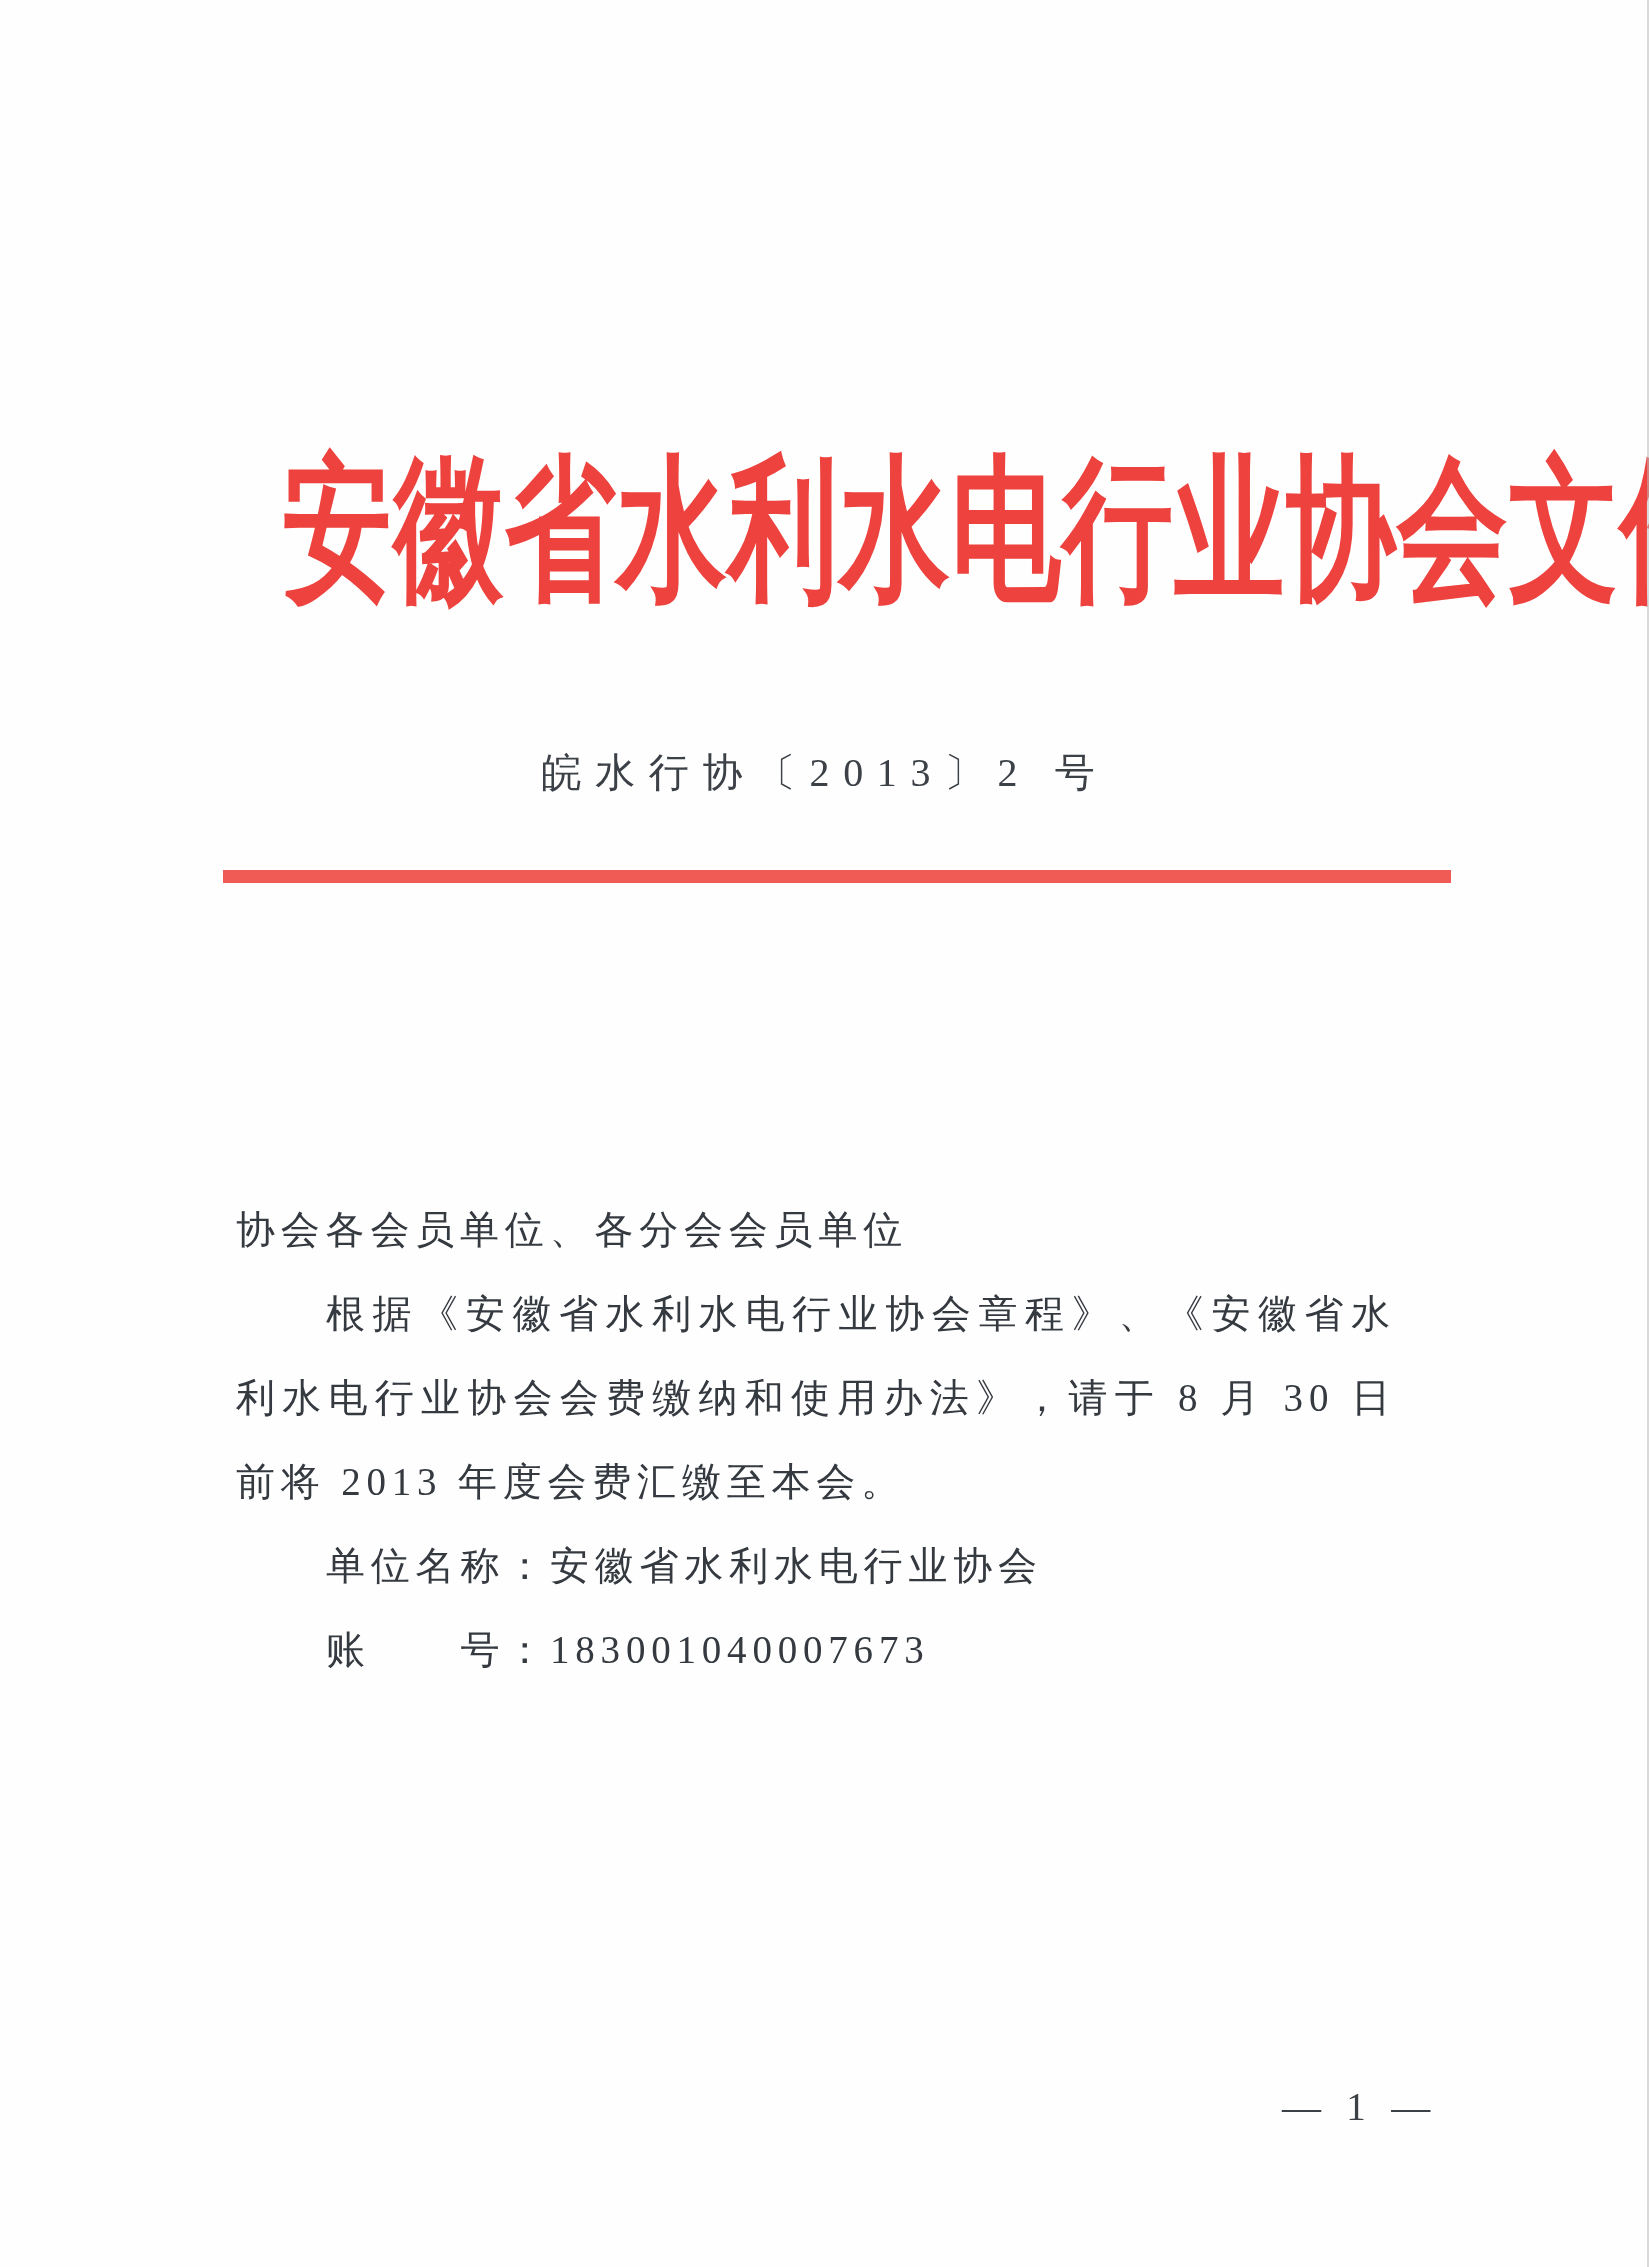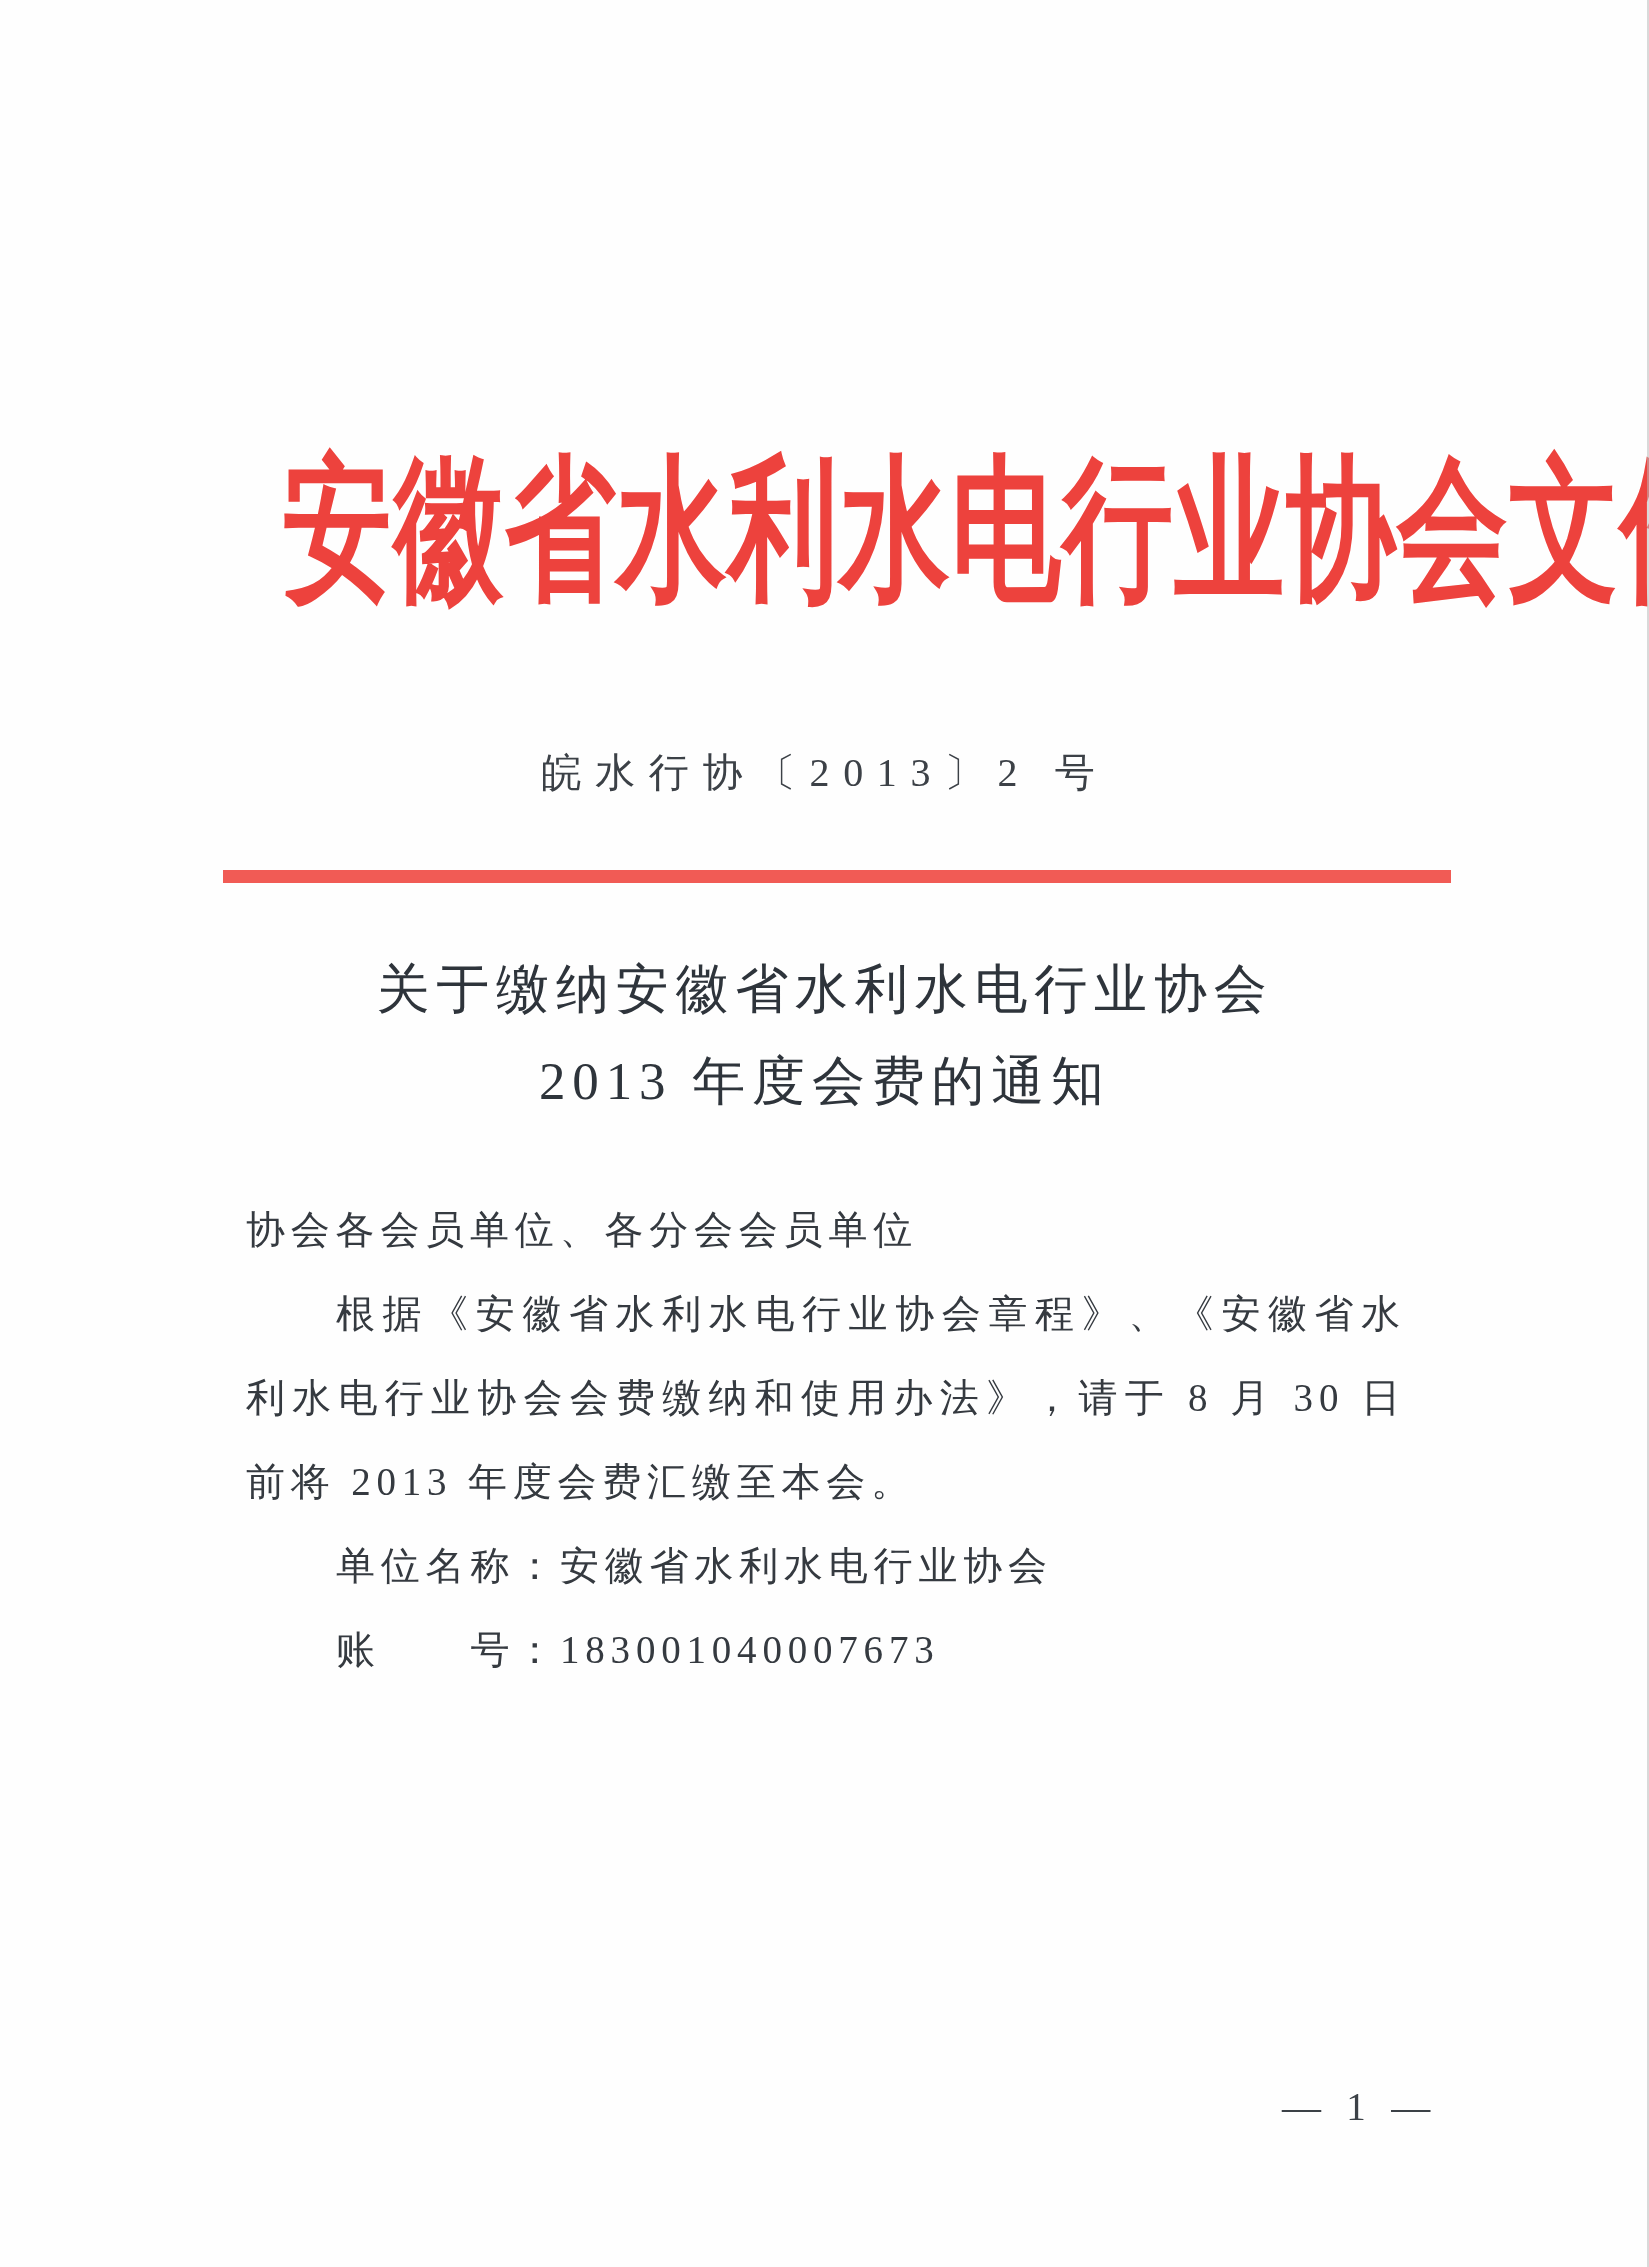--- a/index.html
+++ b/index.html
@@ -73,21 +73,21 @@
     line-height: 92px;
   }
   .doc-title .title-line {
     display: block;
     white-space: nowrap;
   }
   
   .body-text {
     position: absolute;
     top: 1188px;
-    left: 246px;
+    left: 236px;
     width: 1160px;
     font-size: 39px;
     line-height: 84px;
     letter-spacing: 5.8px;
     text-align: justify;
     text-justify: inter-ideograph;
   }
   .body-text p {
     margin: 0;
   }
@@ -124,24 +124,20 @@
 <div class="page">
 
   <div class="org-title-wrap">
     <span class="org-title">安徽省水利水电行业协会文件</span>
   </div>
 
   <div class="doc-number">皖水行协〔2013〕2 号</div>
 
   <div class="red-rule"></div>
 
-  <h1 class="doc-title">
-    <span class="title-line">关于缴纳安徽省水利水电行业协会</span>
-    <span class="title-line">2013 年度会费的通知</span>
-  </h1>
 
   <div class="body-text">
     <p>协会各会员单位、各分会会员单位</p>
     <p class="indent">根据《安徽省水利水电行业协会章程》、《安徽省水利水电行业协会会费缴纳和使用办法》，请于 8 月 30 日前将 2013 年度会费汇缴至本会。</p>
     <p class="indent acct-line"><span>单位名称：</span><span>安徽省水利水电行业协会</span></p>
     <p class="indent acct-line"><span>账　　号：</span><span>183001040007673</span></p>
   </div>
 
   <div class="page-number">— 1 —</div>
 

